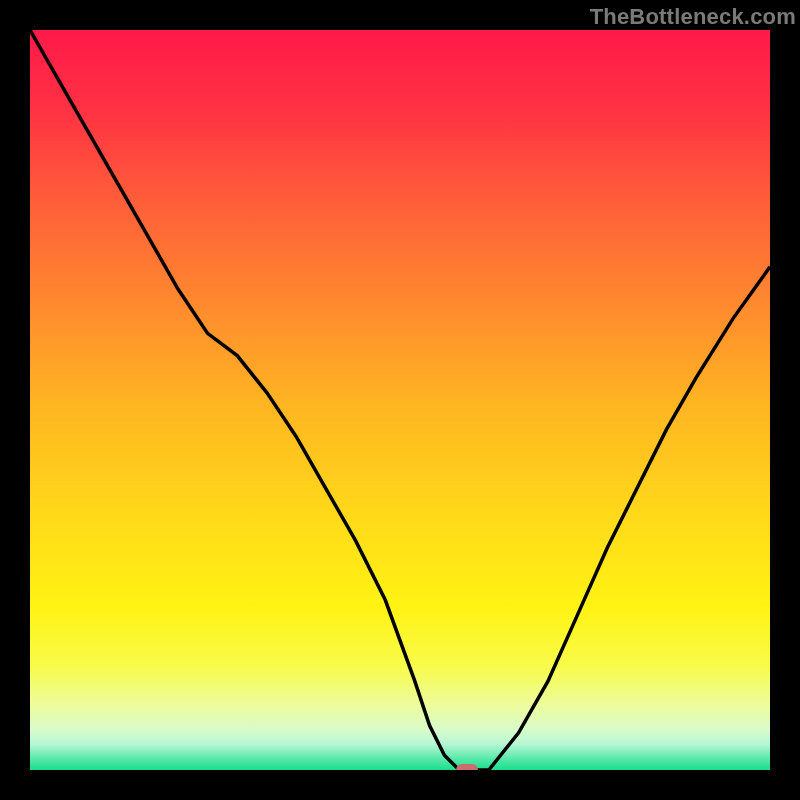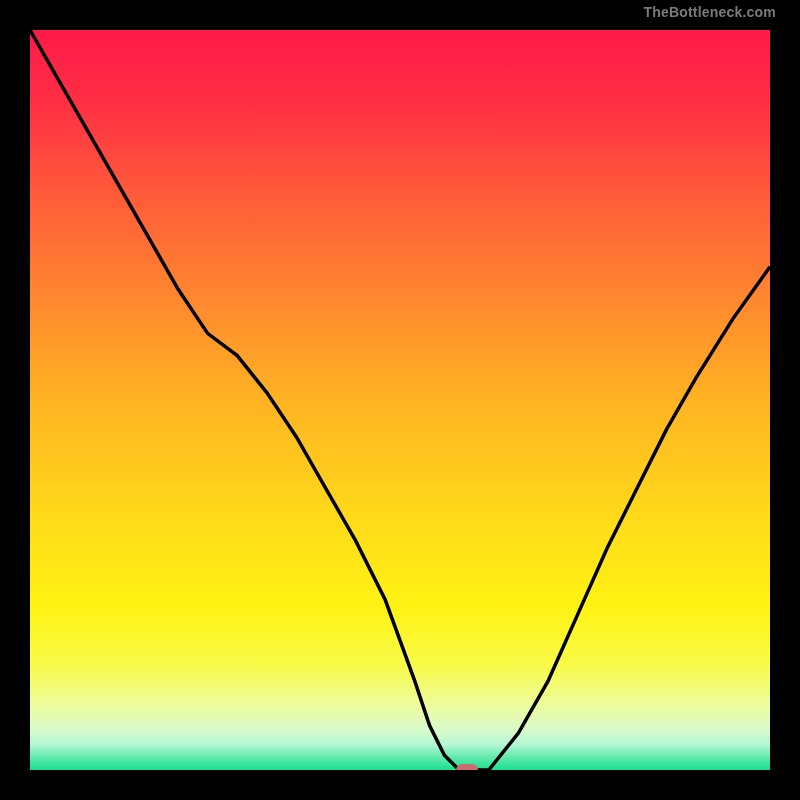--- a/index.html
+++ b/index.html
@@ -48,23 +48,23 @@
   .marker {
     position: absolute;
     width: 22px;
     height: 12px;
     border-radius: 6px;
     transform: translate(-50%, -50%);
   }
   .watermark {
     position: absolute;
     top: 4px;
-    right: 24px;
+    right: 4px;
     font-family: Arial, Helvetica, sans-serif;
-    font-size: 14px;
+    font-size: 22px;
     font-weight: 600;
     color: #7a7a7a;
     letter-spacing: 0.2px;
   }
 </style>
 </head>
 <body>
 <div class="frame">
 
   <div class="watermark">TheBottleneck.com</div>

